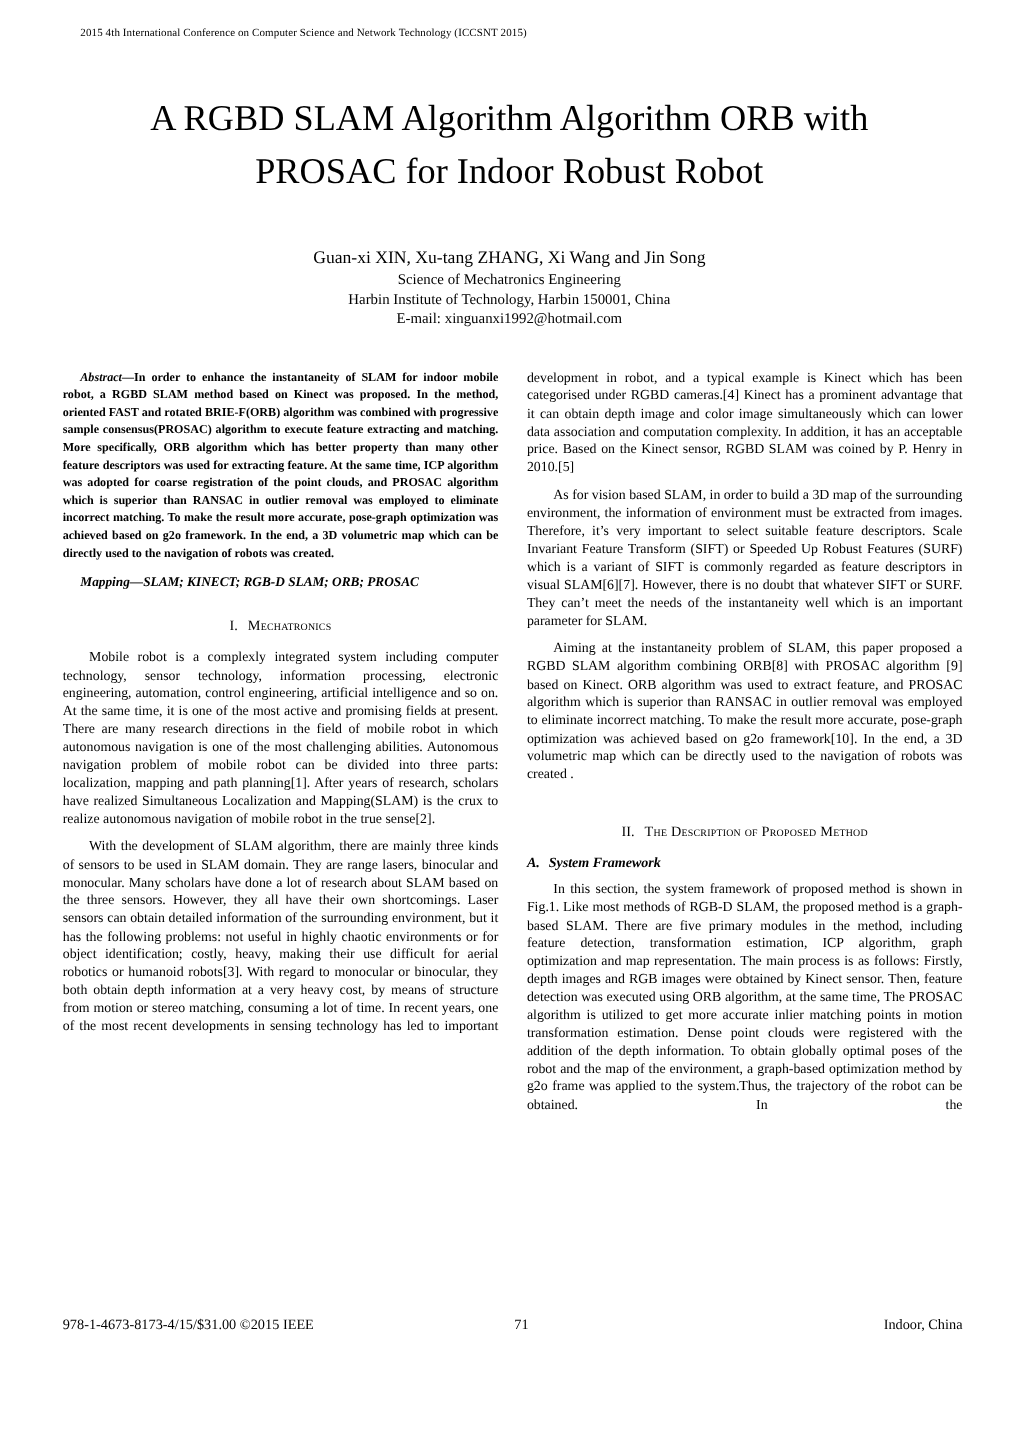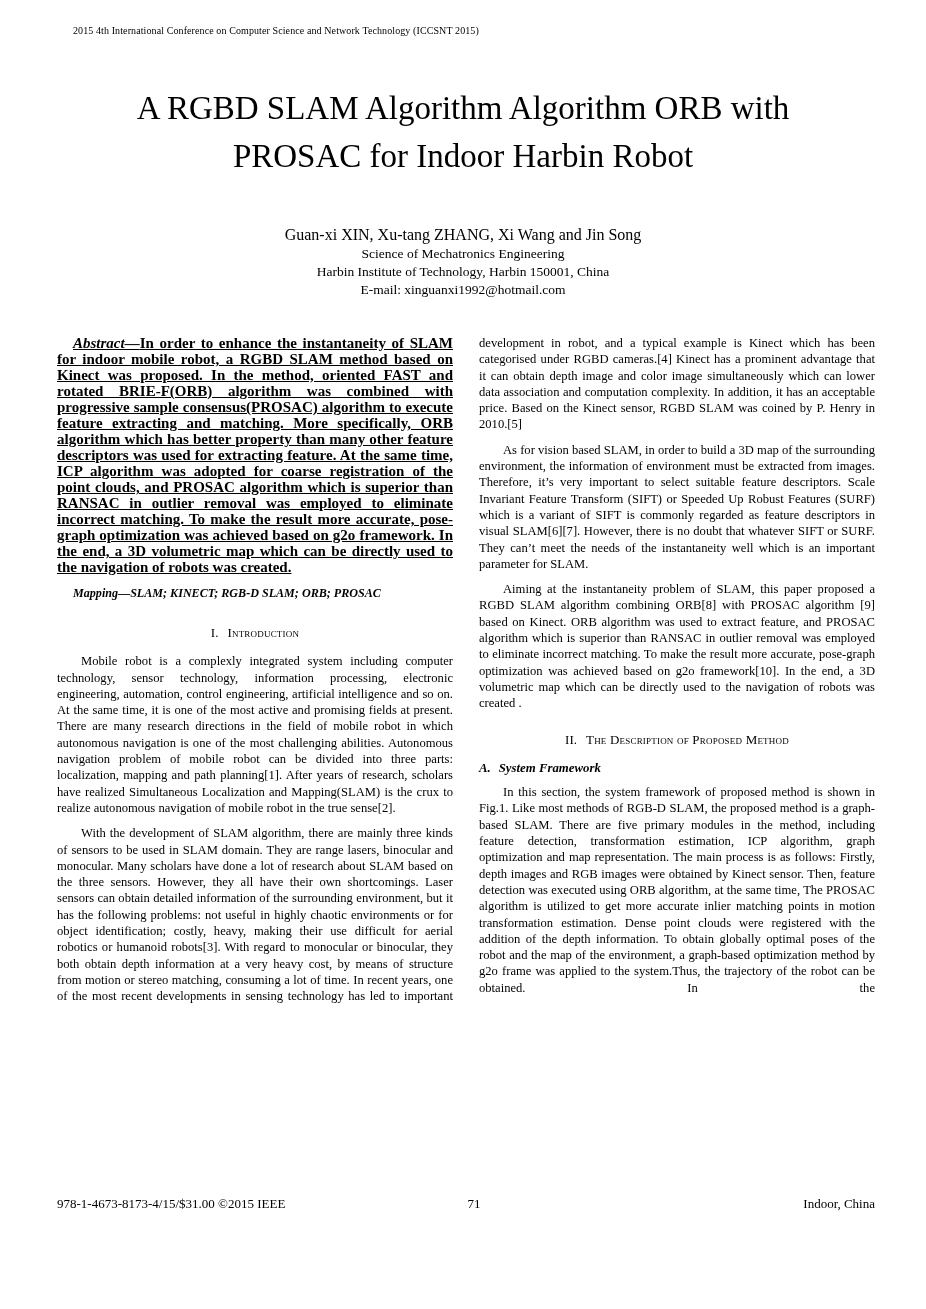--- a/index.html
+++ b/index.html
@@ -47,25 +47,24 @@
     gap: 26px;
   }
   .col {
     width: 396px;
     font-size: 12.6px;
     line-height: 16.3px;
     text-align: justify;
   }
   .abstract-para {
     font-weight: bold;
-    font-size: 15px;
+    font-size: 11px;
     line-height: 16px;
     text-indent: 16px;
     margin: 0 0 10px 0;
-    text-decoration: underline;
   }
   .abstract-label { font-style: italic; }
   .keywords-para {
     font-weight: bold;
     font-style: italic;
     font-size: 12.1px;
     line-height: 16px;
     text-indent: 16px;
     margin: 0 0 24px 0;
     text-align: left;
@@ -104,52 +103,52 @@
 </style>
 </head>
 <body>
 
 <div class="page">
 
   <div class="running-head">2015 4th International Conference on Computer Science and Network Technology (ICCSNT 2015)</div>
 
   <div class="title-block">
     <div>A RGBD SLAM Algorithm Algorithm ORB with</div>
-    <div>PROSAC for Indoor Harbin Robot</div>
+    <div>PROSAC for Indoor Robust Robot</div>
   </div>
 
   <div class="author-block">
     <div class="author-names">Guan-xi XIN, Xu-tang ZHANG, Xi Wang and Jin Song</div>
     <div class="author-sub">Science of Mechatronics Engineering</div>
     <div class="author-sub">Harbin Institute of Technology, Harbin 150001, China</div>
     <div class="author-sub">E-mail: xinguanxi1992@hotmail.com</div>
   </div>
 
   <div class="columns">
 
     <div class="col">
       <p class="abstract-para"><span class="abstract-label">Abstract—</span><span>In order to enhance the instantaneity of SLAM for indoor mobile robot, a RGBD SLAM method based on Kinect was proposed. In the method, oriented FAST and rotated BRIE-F(ORB) algorithm was combined with progressive sample consensus(PROSAC) algorithm to execute feature extracting and matching. More specifically, ORB algorithm which has better property than many other feature descriptors was used for extracting feature. At the same time, ICP algorithm was adopted for coarse registration of the point clouds, and PROSAC algorithm which is superior than RANSAC in outlier removal was employed to eliminate incorrect matching. To make the result more accurate, pose-graph optimization was achieved based on g2o framework. In the end, a 3D volumetric map which can be directly used to the navigation of robots was created.</span></p>
 
       <p class="keywords-para"><span>Mapping—</span><span>SLAM; KINECT; RGB-D SLAM; ORB; PROSAC</span></p>
 
-      <div class="sec-heading"><span class="sec-num">I.</span><span class="smallcaps">Introduction</span></div>
+      <div class="sec-heading"><span class="sec-num">I.</span><span class="smallcaps">Mechatronics</span></div>
 
       <p class="body-para">Mobile robot is a complexly integrated system including computer technology, sensor technology, information processing, electronic engineering, automation, control engineering, artificial intelligence and so on. At the same time, it is one of the most active and promising fields at present. There are many research directions in the field of mobile robot in which autonomous navigation is one of the most challenging abilities. Autonomous navigation problem of mobile robot can be divided into three parts: localization, mapping and path planning[1]. After years of research, scholars have realized Simultaneous Localization and Mapping(SLAM) is the crux to realize autonomous navigation of mobile robot in the true sense[2].</p>
 
       <p class="body-para flow-cut">With the development of SLAM algorithm, there are mainly three kinds of sensors to be used in SLAM domain. They are range lasers, binocular and monocular. Many scholars have done a lot of research about SLAM based on the three sensors. However, they all have their own shortcomings. Laser sensors can obtain detailed information of the surrounding environment, but it has the following problems: not useful in highly chaotic environments or for object identification; costly, heavy, making their use difficult for aerial robotics or humanoid robots[3]. With regard to monocular or binocular, they both obtain depth information at a very heavy cost, by means of structure from motion or stereo matching, consuming a lot of time. In recent years, one of the most recent developments in sensing technology has led to important</p>
     </div>
 
     <div class="col">
       <p class="body-para flow-cut" style="text-indent:0;">development in robot, and a typical example is Kinect which has been categorised under RGBD cameras.[4] Kinect has a prominent advantage that it can obtain depth image and color image simultaneously which can lower data association and computation complexity. In addition, it has an acceptable price. Based on the Kinect sensor, RGBD SLAM was coined by P. Henry in 2010.[5]</p>
 
       <p class="body-para">As for vision based SLAM, in order to build a 3D map of the surrounding environment, the information of environment must be extracted from images. Therefore, it’s very important to select suitable feature descriptors. Scale Invariant Feature Transform (SIFT) or Speeded Up Robust Features (SURF) which is a variant of SIFT is commonly regarded as feature descriptors in visual SLAM[6][7]. However, there is no doubt that whatever SIFT or SURF. They can’t meet the needs of the instantaneity well which is an important parameter for SLAM.</p>
 
       <p class="body-para">Aiming at the instantaneity problem of SLAM, this paper proposed a RGBD SLAM algorithm combining ORB[8] with PROSAC algorithm [9] based on Kinect. ORB algorithm was used to extract feature, and PROSAC algorithm which is superior than RANSAC in outlier removal was employed to eliminate incorrect matching. To make the result more accurate, pose-graph optimization was achieved based on g2o framework[10]. In the end, a 3D volumetric map which can be directly used to the navigation of robots was created .</p>
 
-      <div class="sec-heading" style="margin-top:20px;"><span class="sec-num">II.</span><span class="smallcaps">The Description of Proposed Method</span></div>
+      <div class="sec-heading" style="margin-top:36px;"><span class="sec-num">II.</span><span class="smallcaps">The Description of Proposed Method</span></div>
 
       <div class="subsec-heading"><span class="subsec-label">A.</span><span>System Framework</span></div>
 
       <p class="body-para flow-cut">In this section, the system framework of proposed method is shown in Fig.1. Like most methods of RGB-D SLAM, the proposed method is a graph-based SLAM. There are five primary modules in the method, including feature detection, transformation estimation, ICP algorithm, graph optimization and map representation. The main process is as follows: Firstly, depth images and RGB images were obtained by Kinect sensor. Then, feature detection was executed using ORB algorithm, at the same time, The PROSAC algorithm is utilized to get more accurate inlier matching points in motion transformation estimation. Dense point clouds were registered with the addition of the depth information. To obtain globally optimal poses of the robot and the map of the environment, a graph-based optimization method by g2o frame was applied to the system.Thus, the trajectory of the robot can be obtained. In the</p>
     </div>
 
   </div>
 
   <div class="footer">
     <div class="footer-left">978-1-4673-8173-4/15/$31.00 ©2015 IEEE</div>

